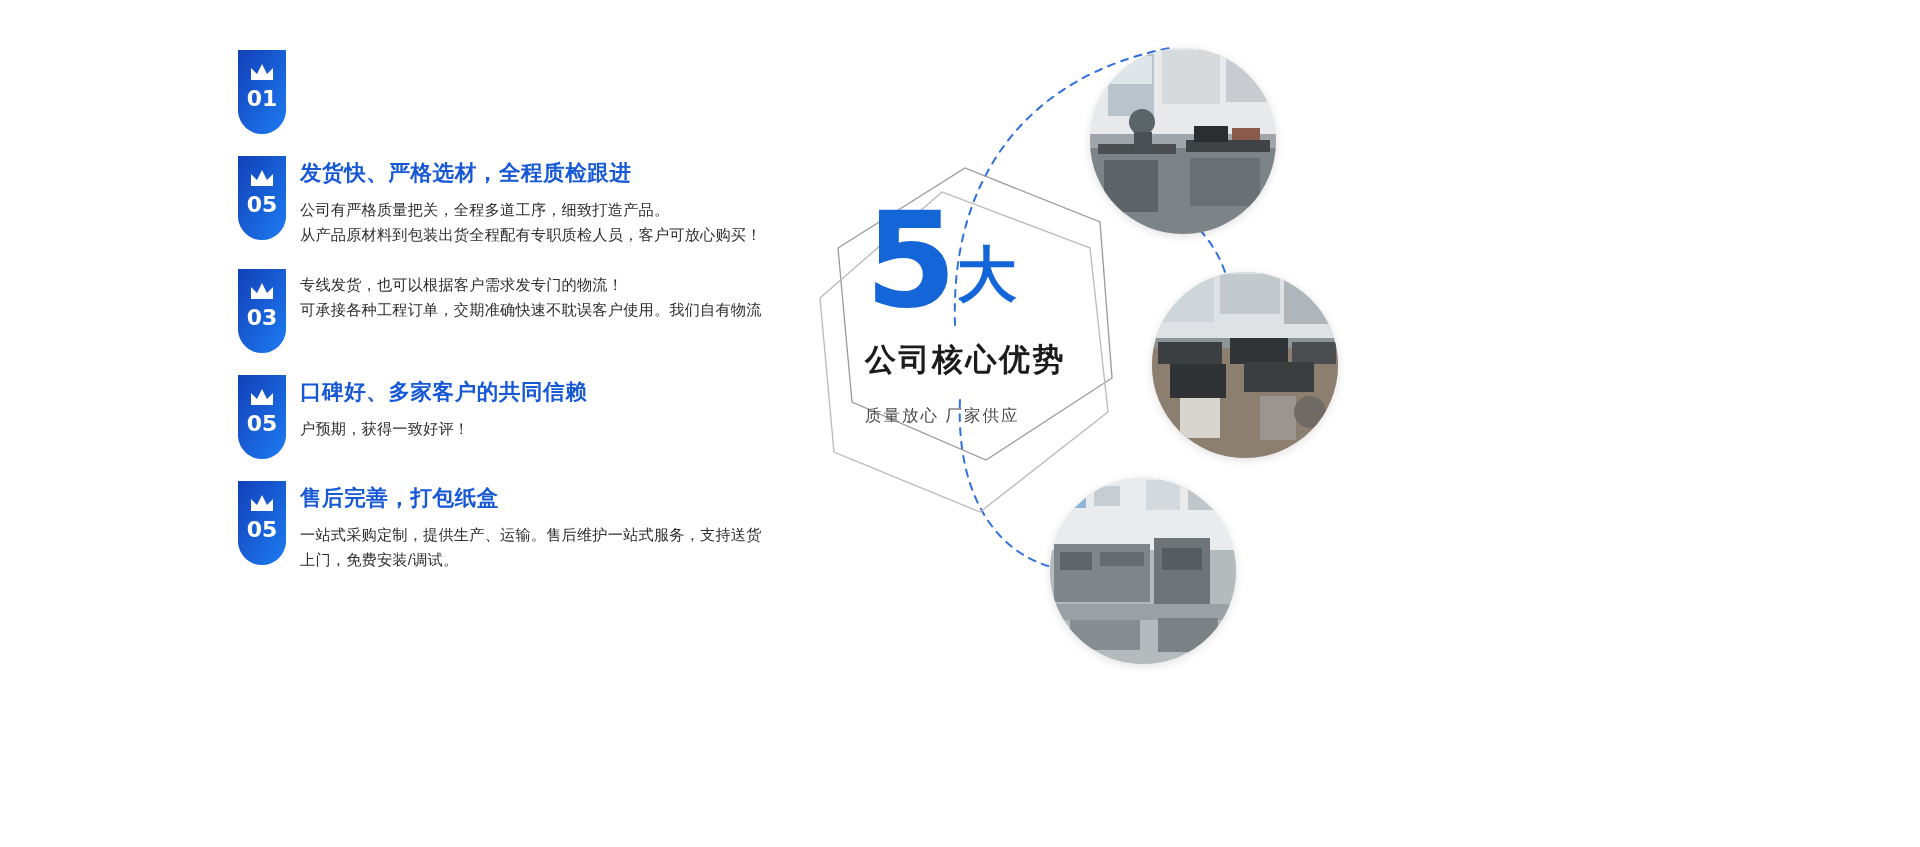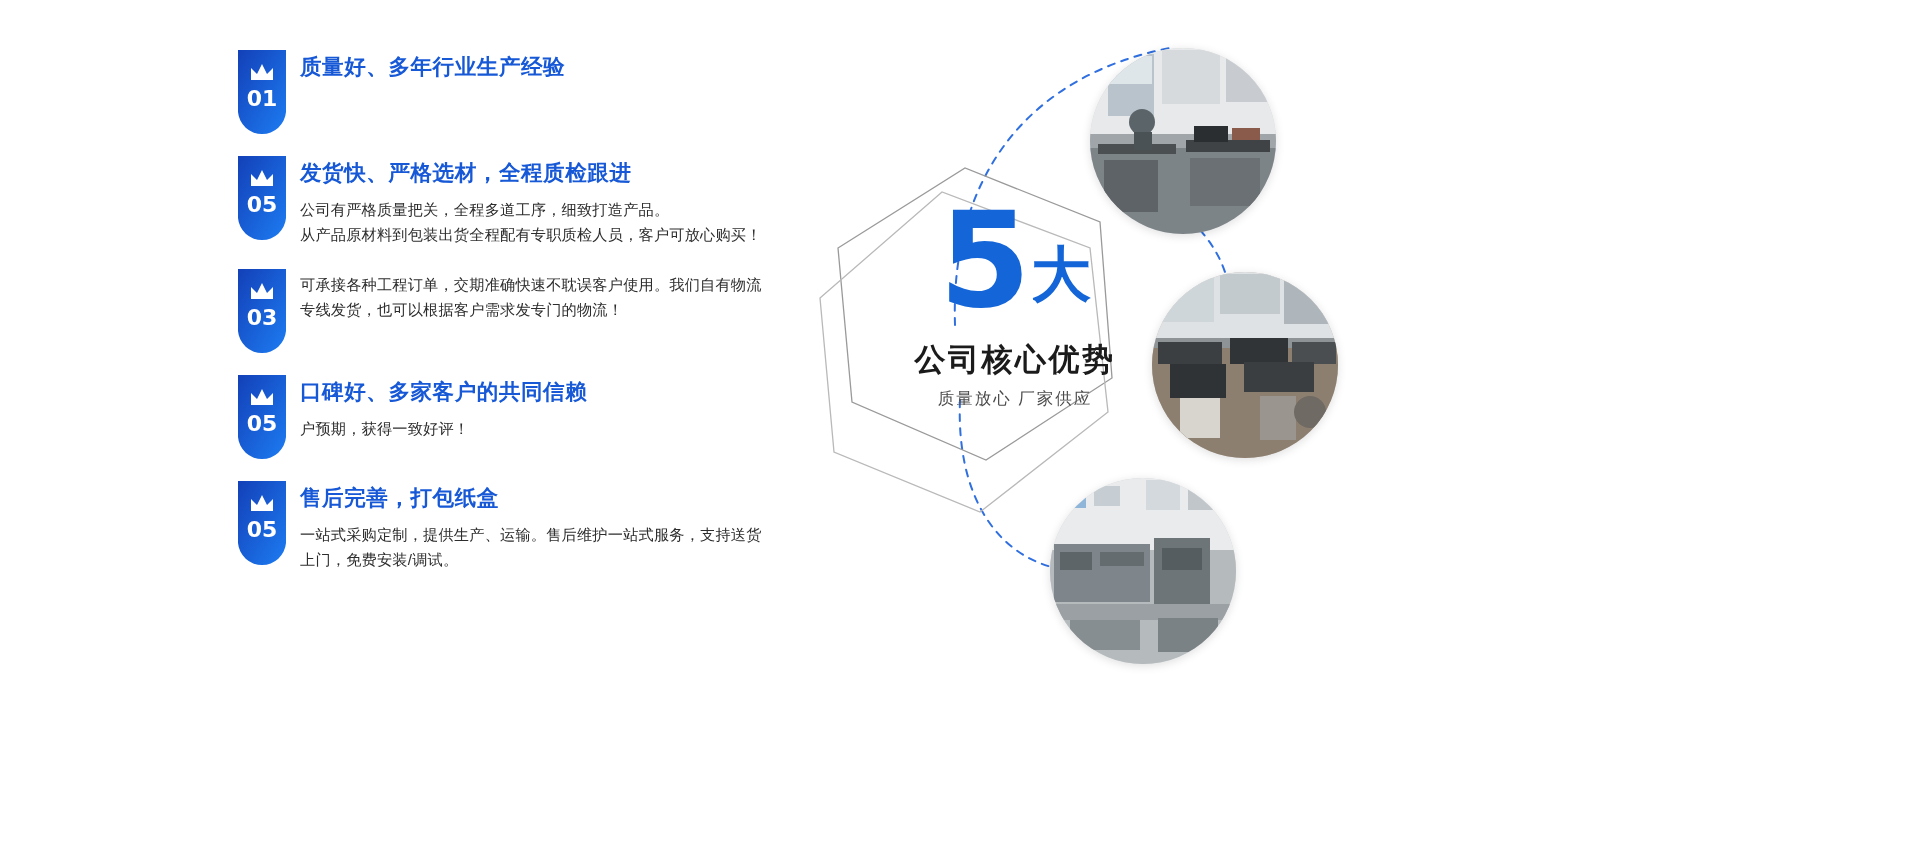--- a/index.html
+++ b/index.html
@@ -33,38 +33,38 @@
     white-space:nowrap;
   }
   .fbody{color:#2d2d2d;font-size:15.2px;line-height:1.62;letter-spacing:.2px;}
   .fbody div{white-space:nowrap;}
 
   
   .right{position:absolute;left:770px;top:0;width:1150px;height:847px;}
   .hexwrap{position:absolute;left:20px;top:130px;width:380px;height:420px;}
   .hexwrap svg{display:block;}
 
-  .emblem{position:absolute;left:95px;top:200px;width:300px;text-align:center;}
+  .emblem{position:absolute;left:95px;top:200px;width:300px;}
   .bignum{
     display:inline-block;color:#1466d8;
     font-size:132px;font-weight:700;line-height:.92;
     font-family:"DejaVu Sans",sans-serif;letter-spacing:-4px;
     vertical-align:middle;
   }
   .bigda{
     display:inline-block;color:#1466d8;
     font-size:60px;font-weight:700;line-height:1;
     margin-left:4px;vertical-align:bottom;position:relative;top:-16px;
   }
   .emb-main{
     color:#1b1b1b;font-size:31px;font-weight:700;
     letter-spacing:2.5px;margin-top:18px;
   }
   .emb-sub{
-    color:#4a4a4a;font-size:16.5px;letter-spacing:2px;margin-top:7px;
+    color:#4a4a4a;font-size:16.5px;letter-spacing:2px;margin-top:24px;
   }
 
   .photos{position:absolute;left:0;top:0;width:1150px;height:847px;}
   .photo{
     position:absolute;border-radius:50%;overflow:hidden;
     box-shadow:0 2px 10px rgba(0,0,0,.13);
   }
   .photo .scene{position:absolute;inset:0;}
 
   .dashes{position:absolute;left:0;top:0;}
@@ -84,21 +84,20 @@
               <stop offset="0%" stop-color="#1340b8"></stop>
                 <stop offset="100%" stop-color="#1d7cf2"></stop>
             </linearGradient>
           </defs>
           <path d="M0 0 H48 V62 A24 24 0 0 1 24 84 A24 24 0 0 1 0 62 Z" fill="url(#bg1)"></path>
           <path d="M13 30 L13 18 L19 24 L24 14 L29 24 L35 18 L35 30 Z" fill="#ffffff"></path>
         </svg>
         <div class="num">01</div>
       </div>
       <div class="ftext">
-        <div class="fhead">质量好、多年行业生产经验</div>
       </div>
     </div>
 
     <div class="feature">
       <div class="badge">
         <svg viewBox="0 0 48 84">
           <path d="M0 0 H48 V62 A24 24 0 0 1 24 84 A24 24 0 0 1 0 62 Z" fill="url(#bg1)"></path>
           <path d="M13 30 L13 18 L19 24 L24 14 L29 24 L35 18 L35 30 Z" fill="#ffffff"></path>
         </svg>
         <div class="num">05</div>
@@ -115,22 +114,22 @@
     <div class="feature">
       <div class="badge">
         <svg viewBox="0 0 48 84">
           <path d="M0 0 H48 V62 A24 24 0 0 1 24 84 A24 24 0 0 1 0 62 Z" fill="url(#bg1)"></path>
           <path d="M13 30 L13 18 L19 24 L24 14 L29 24 L35 18 L35 30 Z" fill="#ffffff"></path>
         </svg>
         <div class="num">03</div>
       </div>
       <div class="ftext">
         <div class="fbody">
+          <div>专线发货，也可以根据客户需求发专门的物流！</div>
           <div>可承接各种工程订单，交期准确快速不耽误客户使用。我们自有物流</div>
-          <div>专线发货，也可以根据客户需求发专门的物流！</div>
         </div>
       </div>
     </div>
 
     <div class="feature">
       <div class="badge">
         <svg viewBox="0 0 48 84">
           <path d="M0 0 H48 V62 A24 24 0 0 1 24 84 A24 24 0 0 1 0 62 Z" fill="url(#bg1)"></path>
           <path d="M13 30 L13 18 L19 24 L24 14 L29 24 L35 18 L35 30 Z" fill="#ffffff"></path>
         </svg>

